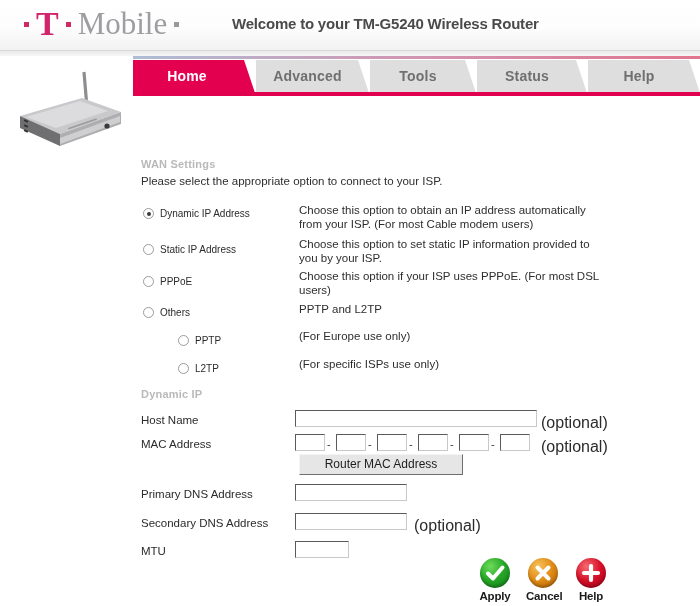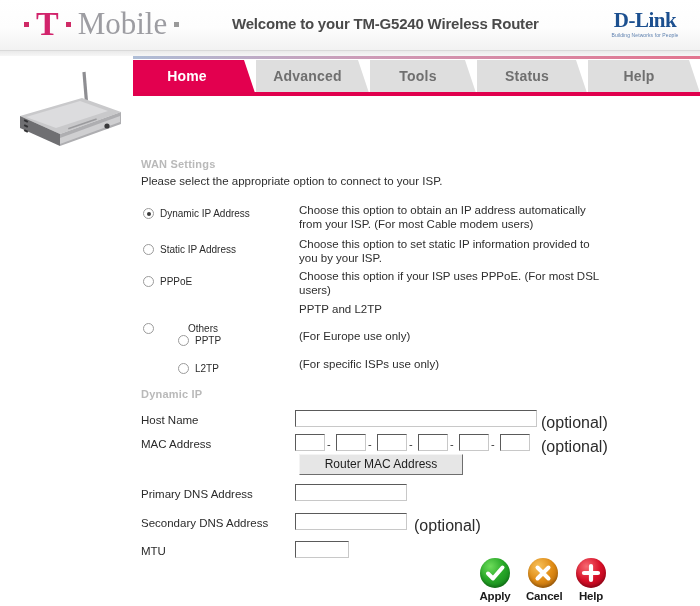--- a/index.html
+++ b/index.html
@@ -214,24 +214,20 @@
 
 <div class="header">
   <div class="tmo-logo">
     <span class="tmo-dot"></span>
     <span class="tmo-t">T</span>
     <span class="tmo-dot"></span>
     <span class="tmo-word">Mobile</span>
     <span class="tmo-dot gray"></span>
   </div>
   <div class="welcome">Welcome to your TM-G5240 Wireless Router</div>
-  <div class="dlink">
-    <div class="dlink-name">D-Link</div>
-    <div class="dlink-tag">Building Networks for People</div>
-  </div>
 </div>
 <div class="header-rule"></div>
 <div class="header-rule-line"></div>
 
 <div class="tabstrip">
   <div class="tab-topline"></div>
   <div class="tabs">
     <div class="tab t-home active">
       <span class="tab-inner">Home</span>
     </div>
@@ -283,21 +279,21 @@
     <span class="radio-label">Static IP Address</span>
   </div>
   <div class="desc" style="left:166px;top:142px;">Choose this option to set static IP information provided to you by your ISP.</div>
 
   <div class="radio-row" style="left:10px;top:180px;">
     <span class="radio"></span>
     <span class="radio-label">PPPoE</span>
   </div>
   <div class="desc" style="left:166px;top:174px;">Choose this option if your ISP uses PPPoE. (For most DSL users)</div>
 
-  <div class="radio-row" style="left:10px;top:227px;gap:28px;">
+  <div class="radio-row" style="left:10px;top:211px;">
     <span class="radio"></span>
     <span class="radio-label">Others</span>
   </div>
   <div class="desc" style="left:166px;top:207px;">PPTP and L2TP</div>
 
   <div class="radio-row" style="left:45px;top:239px;">
     <span class="radio"></span>
     <span class="radio-label">PPTP</span>
   </div>
   <div class="desc" style="left:166px;top:234px;">(For Europe use only)</div>

